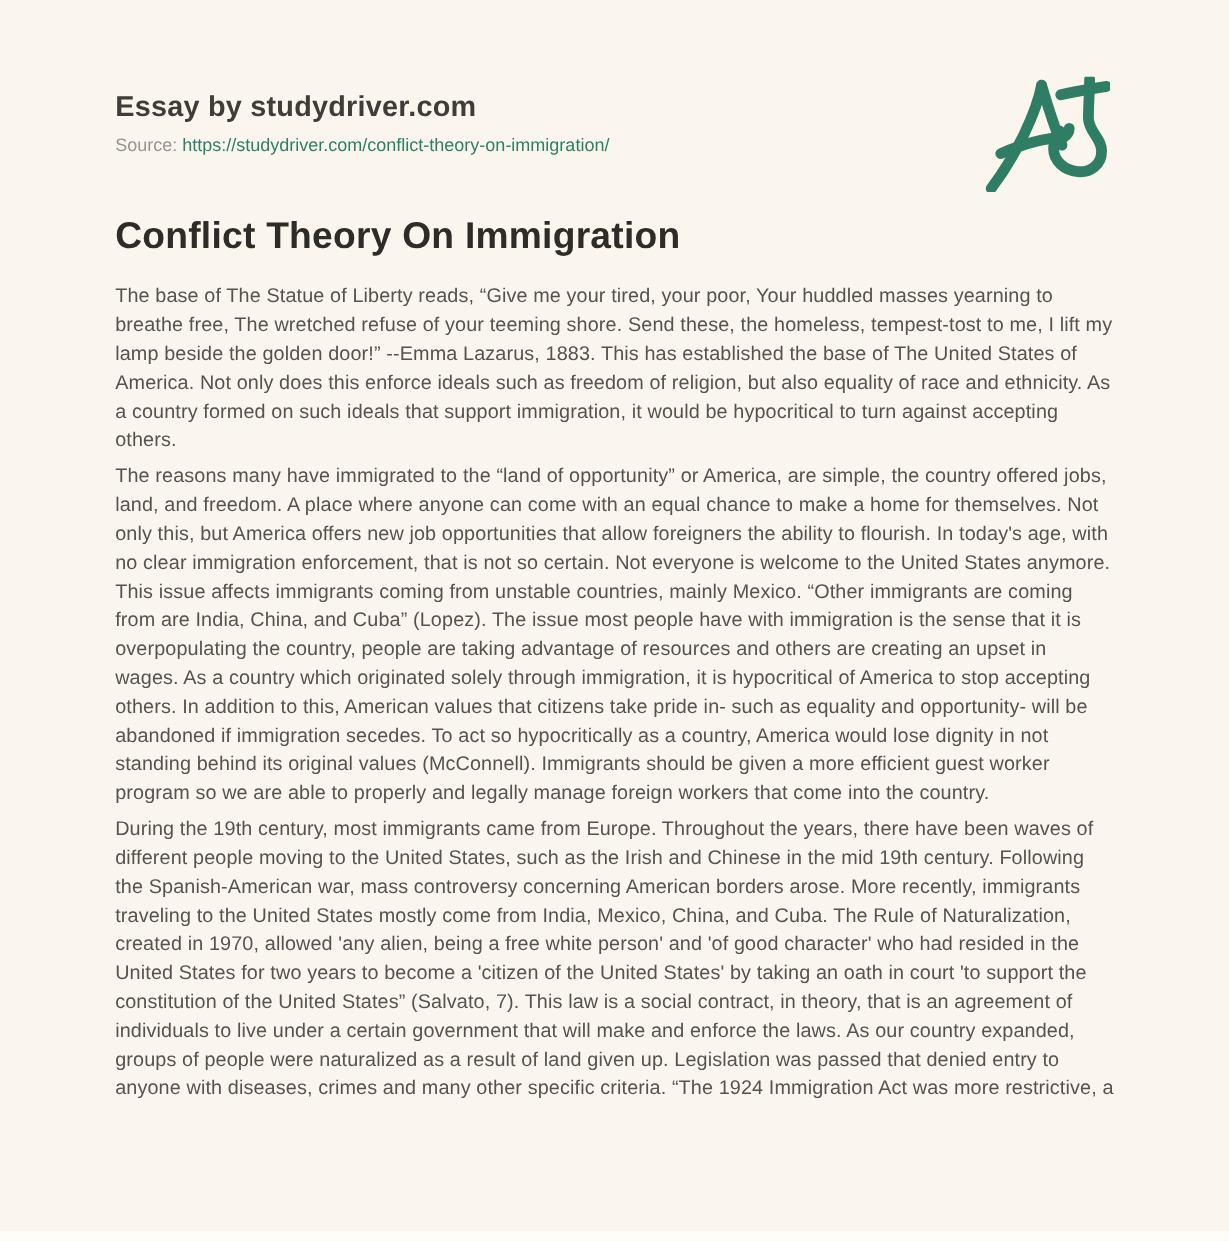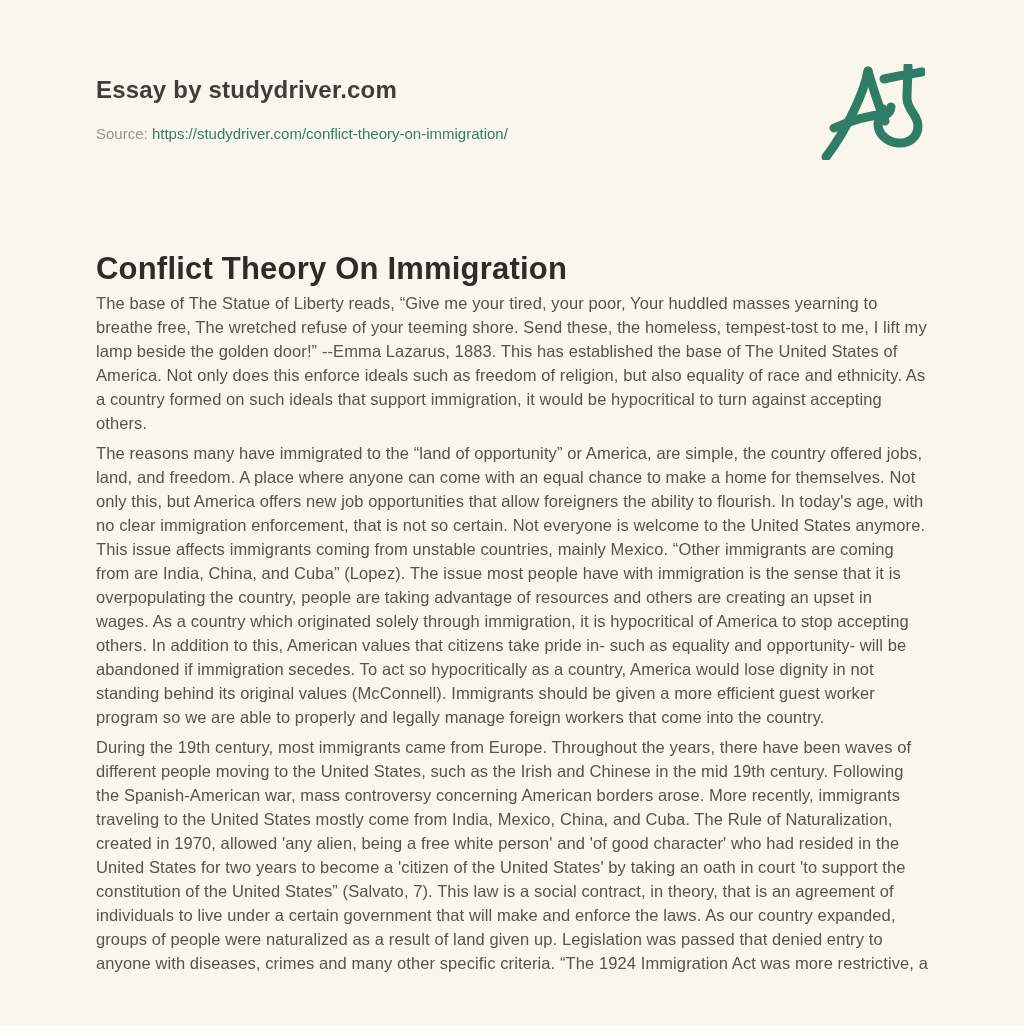--- a/index.html
+++ b/index.html
@@ -23,55 +23,55 @@
     padding: 74px 96px 0 96px;
   }
   .header-title {
     font-size: 24px;
     line-height: 31px;
     font-weight: 700;
     color: #3f3d3a;
     letter-spacing: 0.2px;
   }
   .source-line {
-    margin-top: 18px;
+    margin-top: 6px;
     font-size: 15px;
     line-height: 22px;
     color: #97948f;
   }
   .source-link {
     color: #2e7e68;
     text-decoration: none;
     cursor: pointer;
   }
   .logo {
     position: absolute;
     top: 64px;
     right: 99px;
     width: 105px;
     height: 96px;
   }
   .logo svg { display: block; width: 100%; height: 100%; }
   .essay-title {
-    margin-top: 104px;
+    margin-top: 44px;
     font-size: 31px;
     line-height: 40px;
     font-weight: 700;
     color: #2e2c29;
     letter-spacing: 0.2px;
   }
   .essay-body p {
     max-width: 834px;
     margin-top: 6px;
     font-size: 16.5px;
     line-height: 24px;
     color: #55534f;
     letter-spacing: 0.1px;
   }
-  .essay-body p:first-child { margin-top: 2px; }
+  .essay-body p:first-child { margin-top: 18px; }
   .bottom-edge {
     position: absolute;
     left: 0;
     bottom: 0;
     width: 100%;
     height: 8px;
     background: #fefdfa;
   }
 </style>
 </head>

